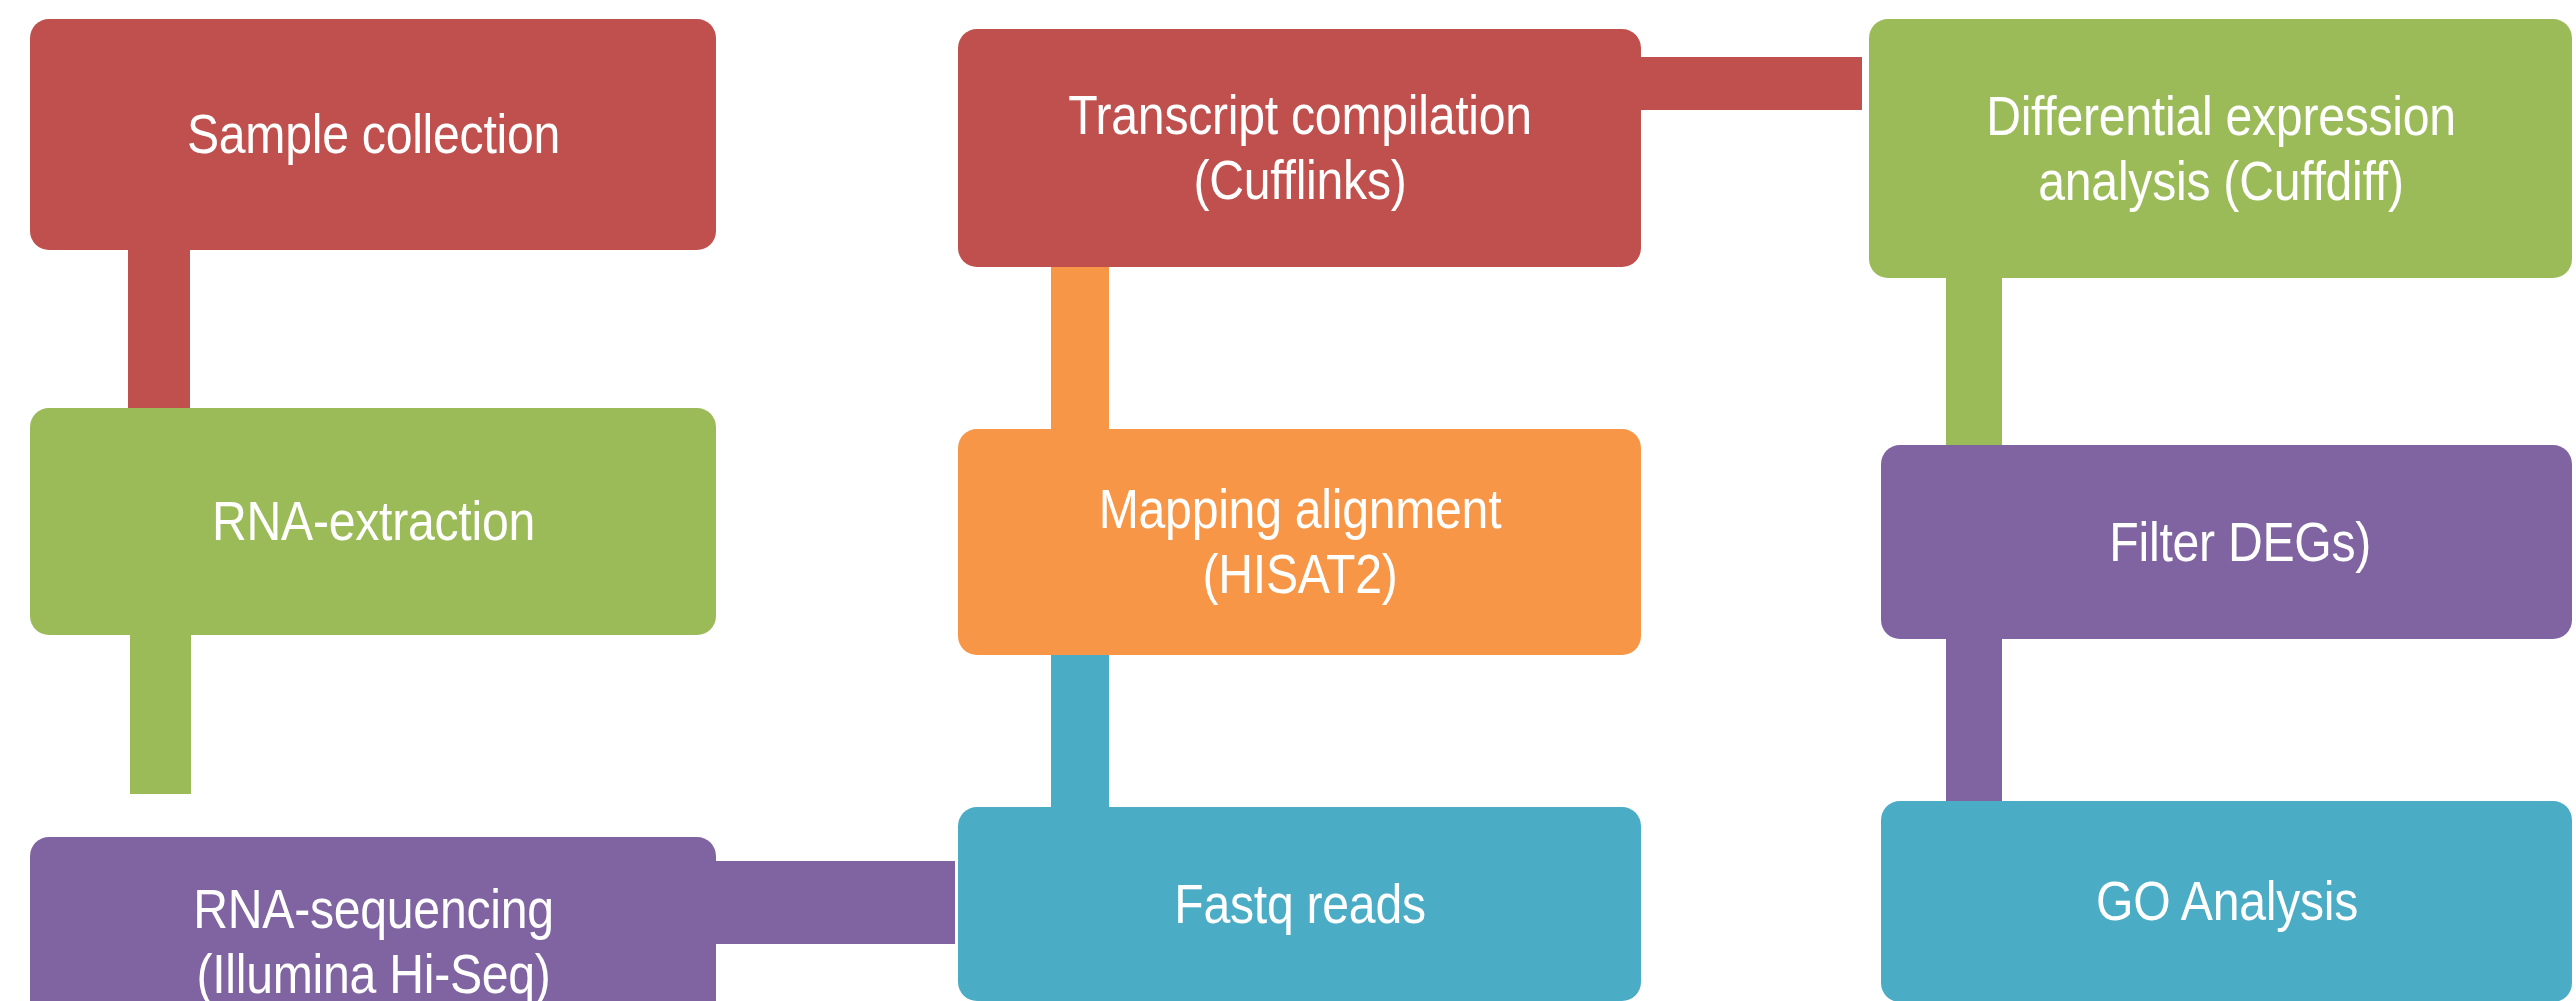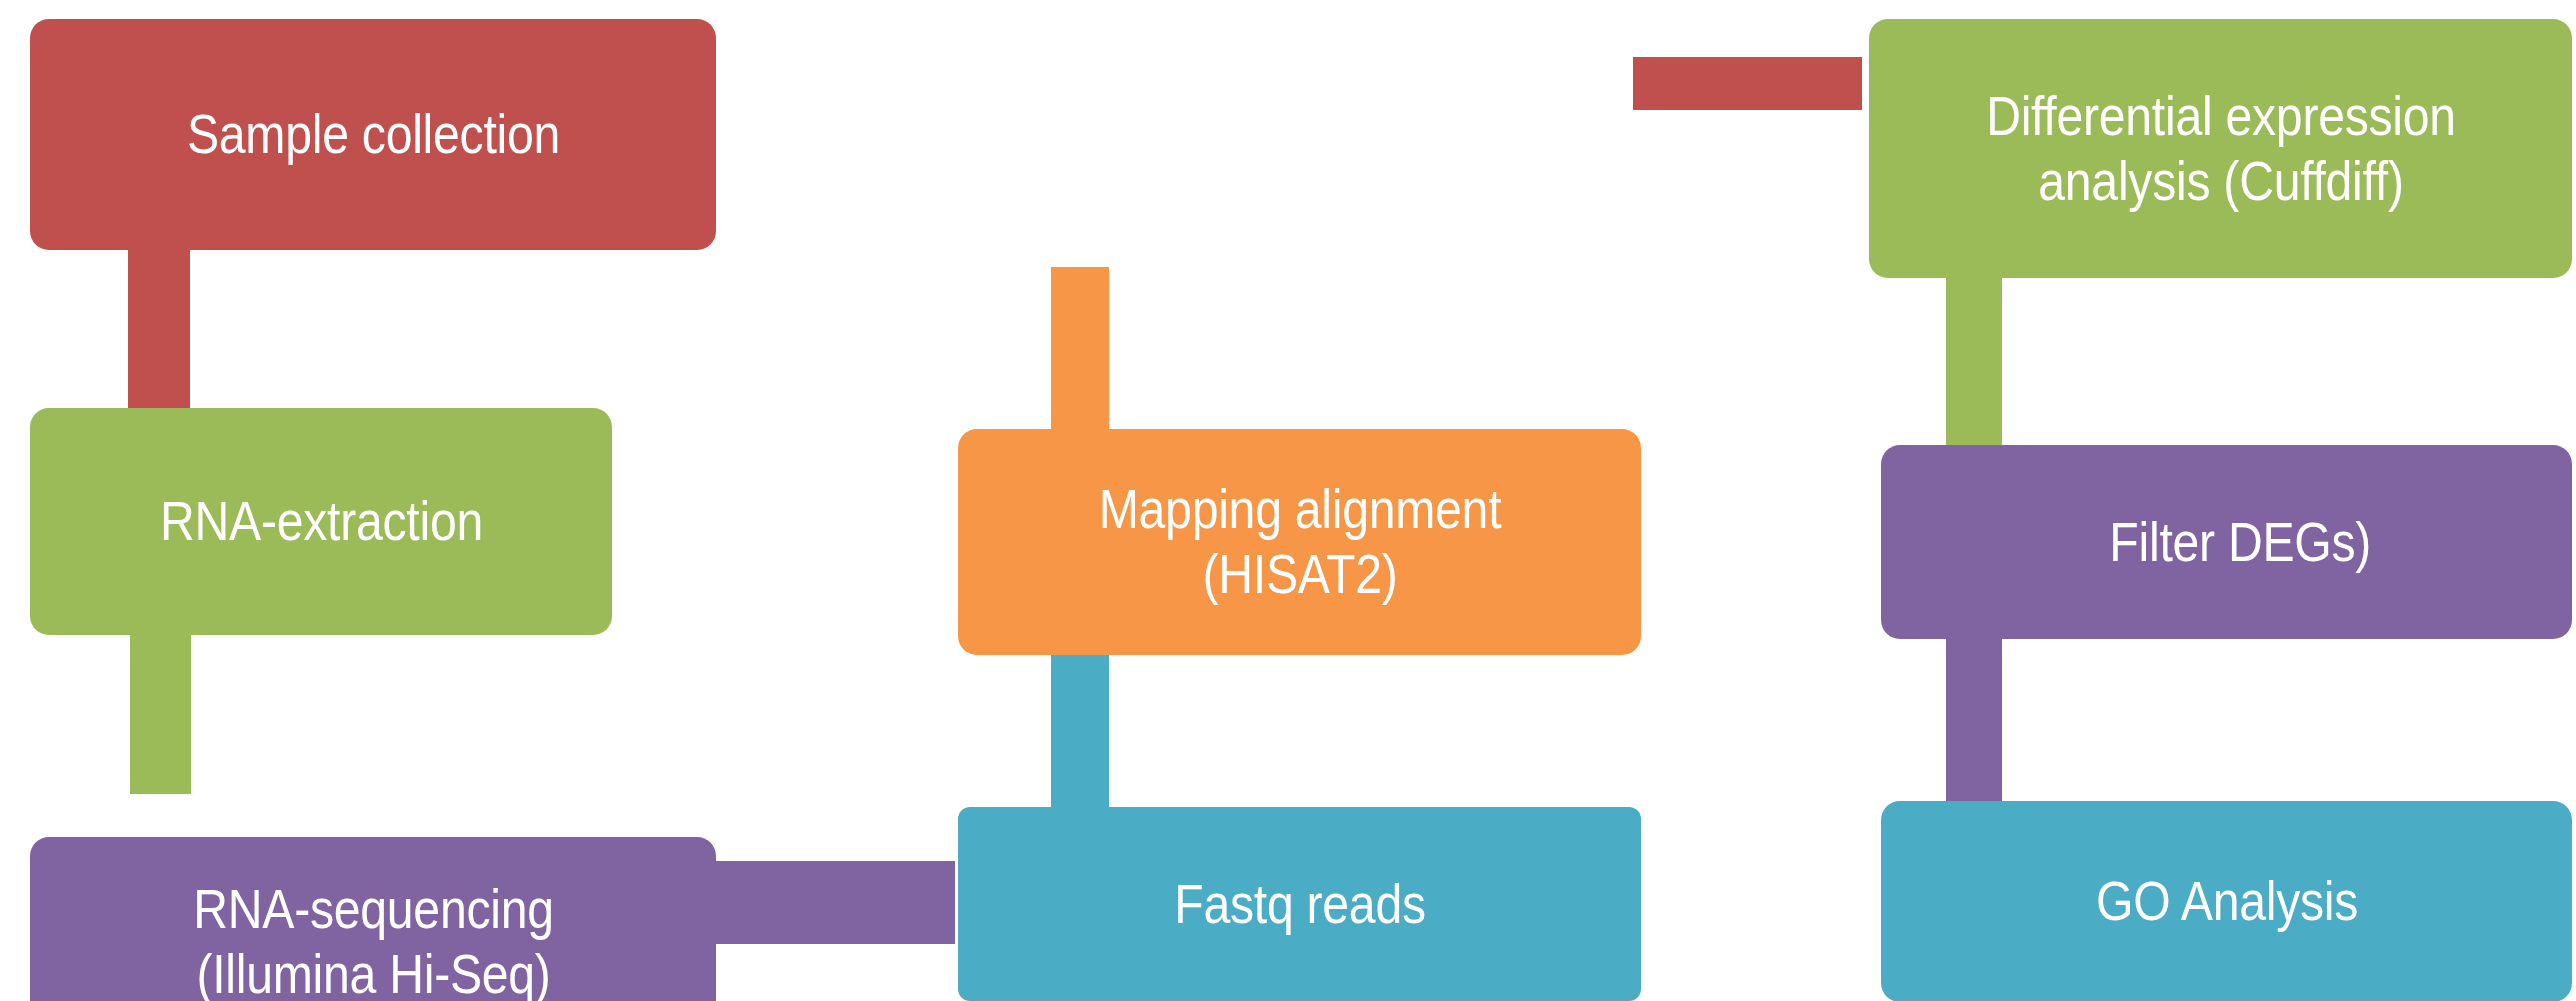--- a/index.html
+++ b/index.html
@@ -55,32 +55,36 @@
     <div class="conn" style="left: 130px; top: 635px; width: 61px; height: 159px; background: rgb(155, 187, 89);"></div>
     <div class="conn" style="left: 707px; top: 861px; width: 248px; height: 83px; background: rgb(128, 100, 162);"></div>
     <div class="conn" style="left: 1051px; top: 654px; width: 58px; height: 156px; background: rgb(75, 172, 198);"></div>
     <div class="conn" style="left: 1051px; top: 267px; width: 58px; height: 164px; background: rgb(247, 150, 70);"></div>
     <div class="conn" style="left: 1633px; top: 57px; width: 229px; height: 53px; background: rgb(192, 80, 77);"></div>
     <div class="conn" style="left: 1946px; top: 278px; width: 56px; height: 170px; background: rgb(155, 187, 89);"></div>
     <div class="conn" style="left: 1946px; top: 639px; width: 56px; height: 165px; background: rgb(128, 100, 162);"></div>
     <div class="node" style="left: 22px; top: 19px; width: 686px; height: 231px; background: rgb(192, 80, 77);">
       <span class="label">Sample collection</span>
     </div>
-    <div class="node" style="left: 22px; top: 408px; width: 582px; height: 227px; background: rgb(155, 187, 89);">
+    <div class="node" style="left: 22px; top: 408px; width: 686px; height: 227px; background: rgb(155, 187, 89);">
       <span class="label">RNA-extraction</span>
     </div>
     <div class="node" style="left: 22px; top: 837px; width: 686px; height: 209px; background: rgb(128, 100, 162);">
       <span class="label">RNA-sequencing
 (Illumina Hi-Seq)</span>
     </div>
+    <div class="node" style="left: 950px; top: 29px; width: 683px; height: 238px; background: rgb(192, 80, 77);">
+      <span class="label">Transcript compilation
+(Cufflinks)</span>
+    </div>
     <div class="node" style="left: 950px; top: 429px; width: 683px; height: 226px; background: rgb(247, 150, 70);">
       <span class="label">Mapping alignment
 (HISAT2)</span>
     </div>
-    <div class="node" style="left: 950px; top: 807px; width: 683px; height: 194px; background: rgb(75, 172, 198); border-radius: 12px;">
+    <div class="node" style="left: 950px; top: 807px; width: 683px; height: 194px; background: rgb(75, 172, 198);">
       <span class="label">Fastq reads</span>
     </div>
     <div class="node" style="left: 1861px; top: 19px; width: 703px; height: 259px; background: rgb(155, 187, 89);">
       <span class="label">Differential expression
 analysis (Cuffdiff)</span>
     </div>
     <div class="node" style="left: 1873px; top: 445px; width: 691px; height: 194px; background: rgb(128, 100, 162); padding-left: 44px;">
       <span class="label">Filter DEGs)</span>
     </div>
     <div class="node" style="left: 1873px; top: 801px; width: 691px; height: 201px; background: rgb(75, 172, 198);">

